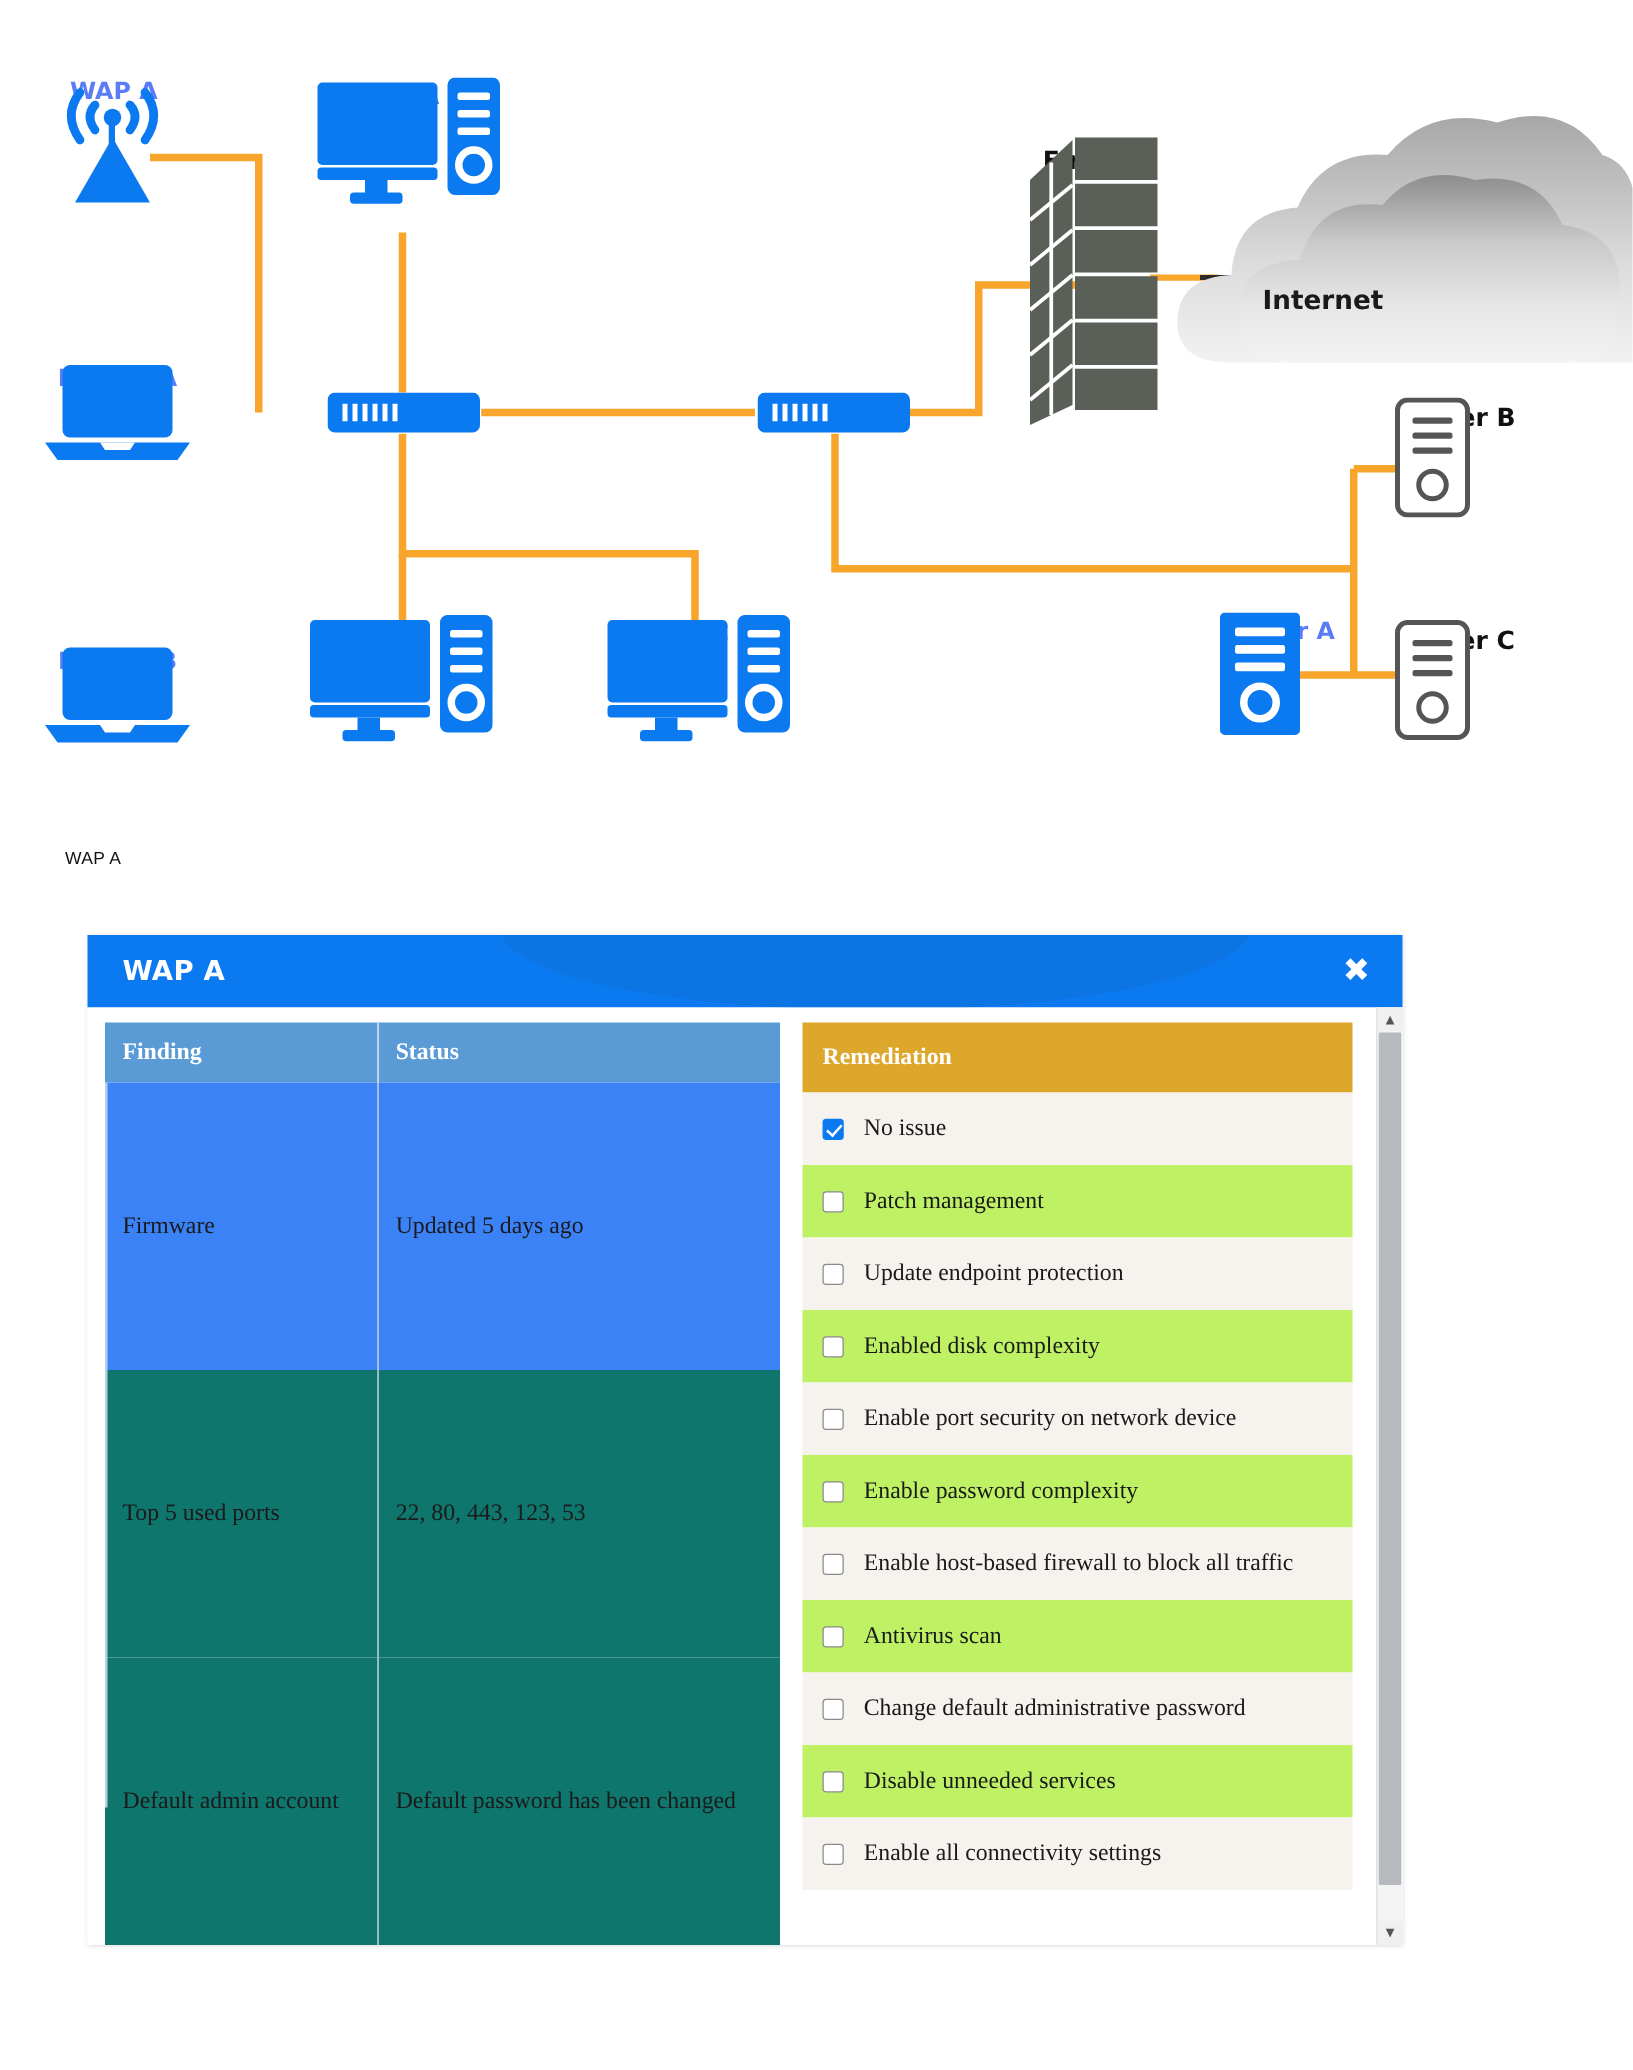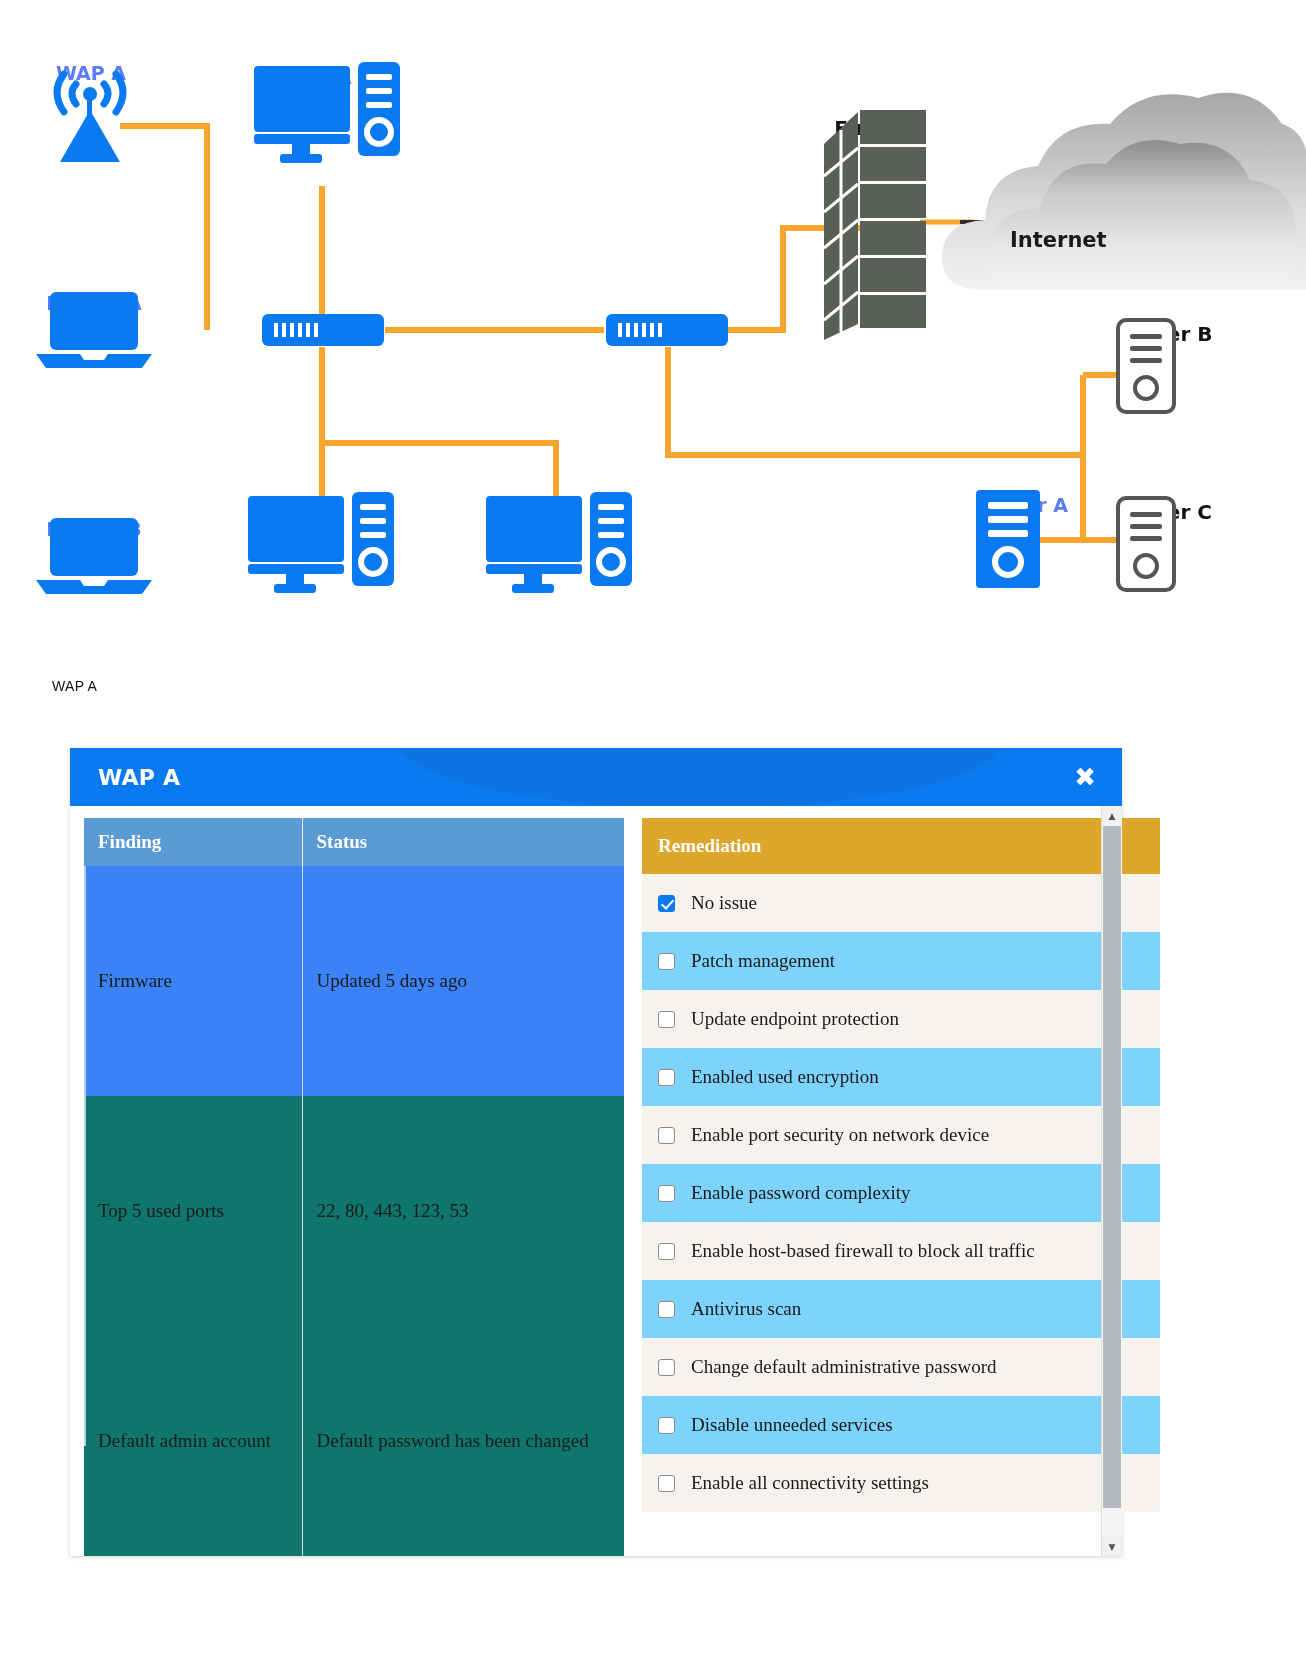--- a/index.html
+++ b/index.html
@@ -90,33 +90,33 @@
     background:#5b9bd5; color:#ffffff; font-weight:bold;
     border-right:1px solid #e9eef5;
     height: 41px;
   }
   .tbl-left th:last-child{ border-right:none; }
   .tbl-left td:first-child { width:218px; border-right:1px solid #cfd9e8; }
   .tbl-left tr.odd td { background:#3b82f6; }
   .tbl-left tr.even td { background:#0f766e; }
 
   .rem-wrap { margin-left: 18px; width: 440px; position:relative; }
-  .tbl-rem { width: 518px; }
+  .tbl-rem { width: 440px; }
   .tbl-rem th {
     background:#dda72c; color:#ffffff; font-weight:bold;
     font-family:"Liberation Serif", serif; font-size:19px;
     text-align:left; padding: 13px 16px; height:56px;
   }
   .tbl-rem td {
     font-family:Liberation Serif, serif;
     font-size:19px; color:#1a1a1a;
     padding: 12px 16px; height:58px; vertical-align: middle;
   }
   .tbl-rem tr.odd td { background:#f6f2ee; }
-  .tbl-rem tr.even td { background:#7dd3fc; }
+  .tbl-rem tr.even td { background:#bef264; }
   .rem-cell { display:flex; align-items:center; gap:16px; }
   .chk {
     width:17px; height:17px; flex:0 0 17px;
     border:1px solid #8a8a8a; border-radius:3px;
     background:#ffffff; display:inline-block;
   }
   .chk.checked {
     background:#0b7af0; border-color:#0b7af0;
     position:relative;
   }
@@ -434,21 +434,21 @@
                   <div class="rem-cell">
                     <span class="chk"></span>
                     <span>Update endpoint protection</span>
                   </div>
                 </td>
               </tr>
               <tr class="even">
                 <td>
                   <div class="rem-cell">
                     <span class="chk"></span>
-                    <span>Enabled used encryption</span>
+                    <span>Enabled disk complexity</span>
                   </div>
                 </td>
               </tr>
               <tr class="odd">
                 <td>
                   <div class="rem-cell">
                     <span class="chk"></span>
                     <span>Enable port security on network device</span>
                   </div>
                 </td>

